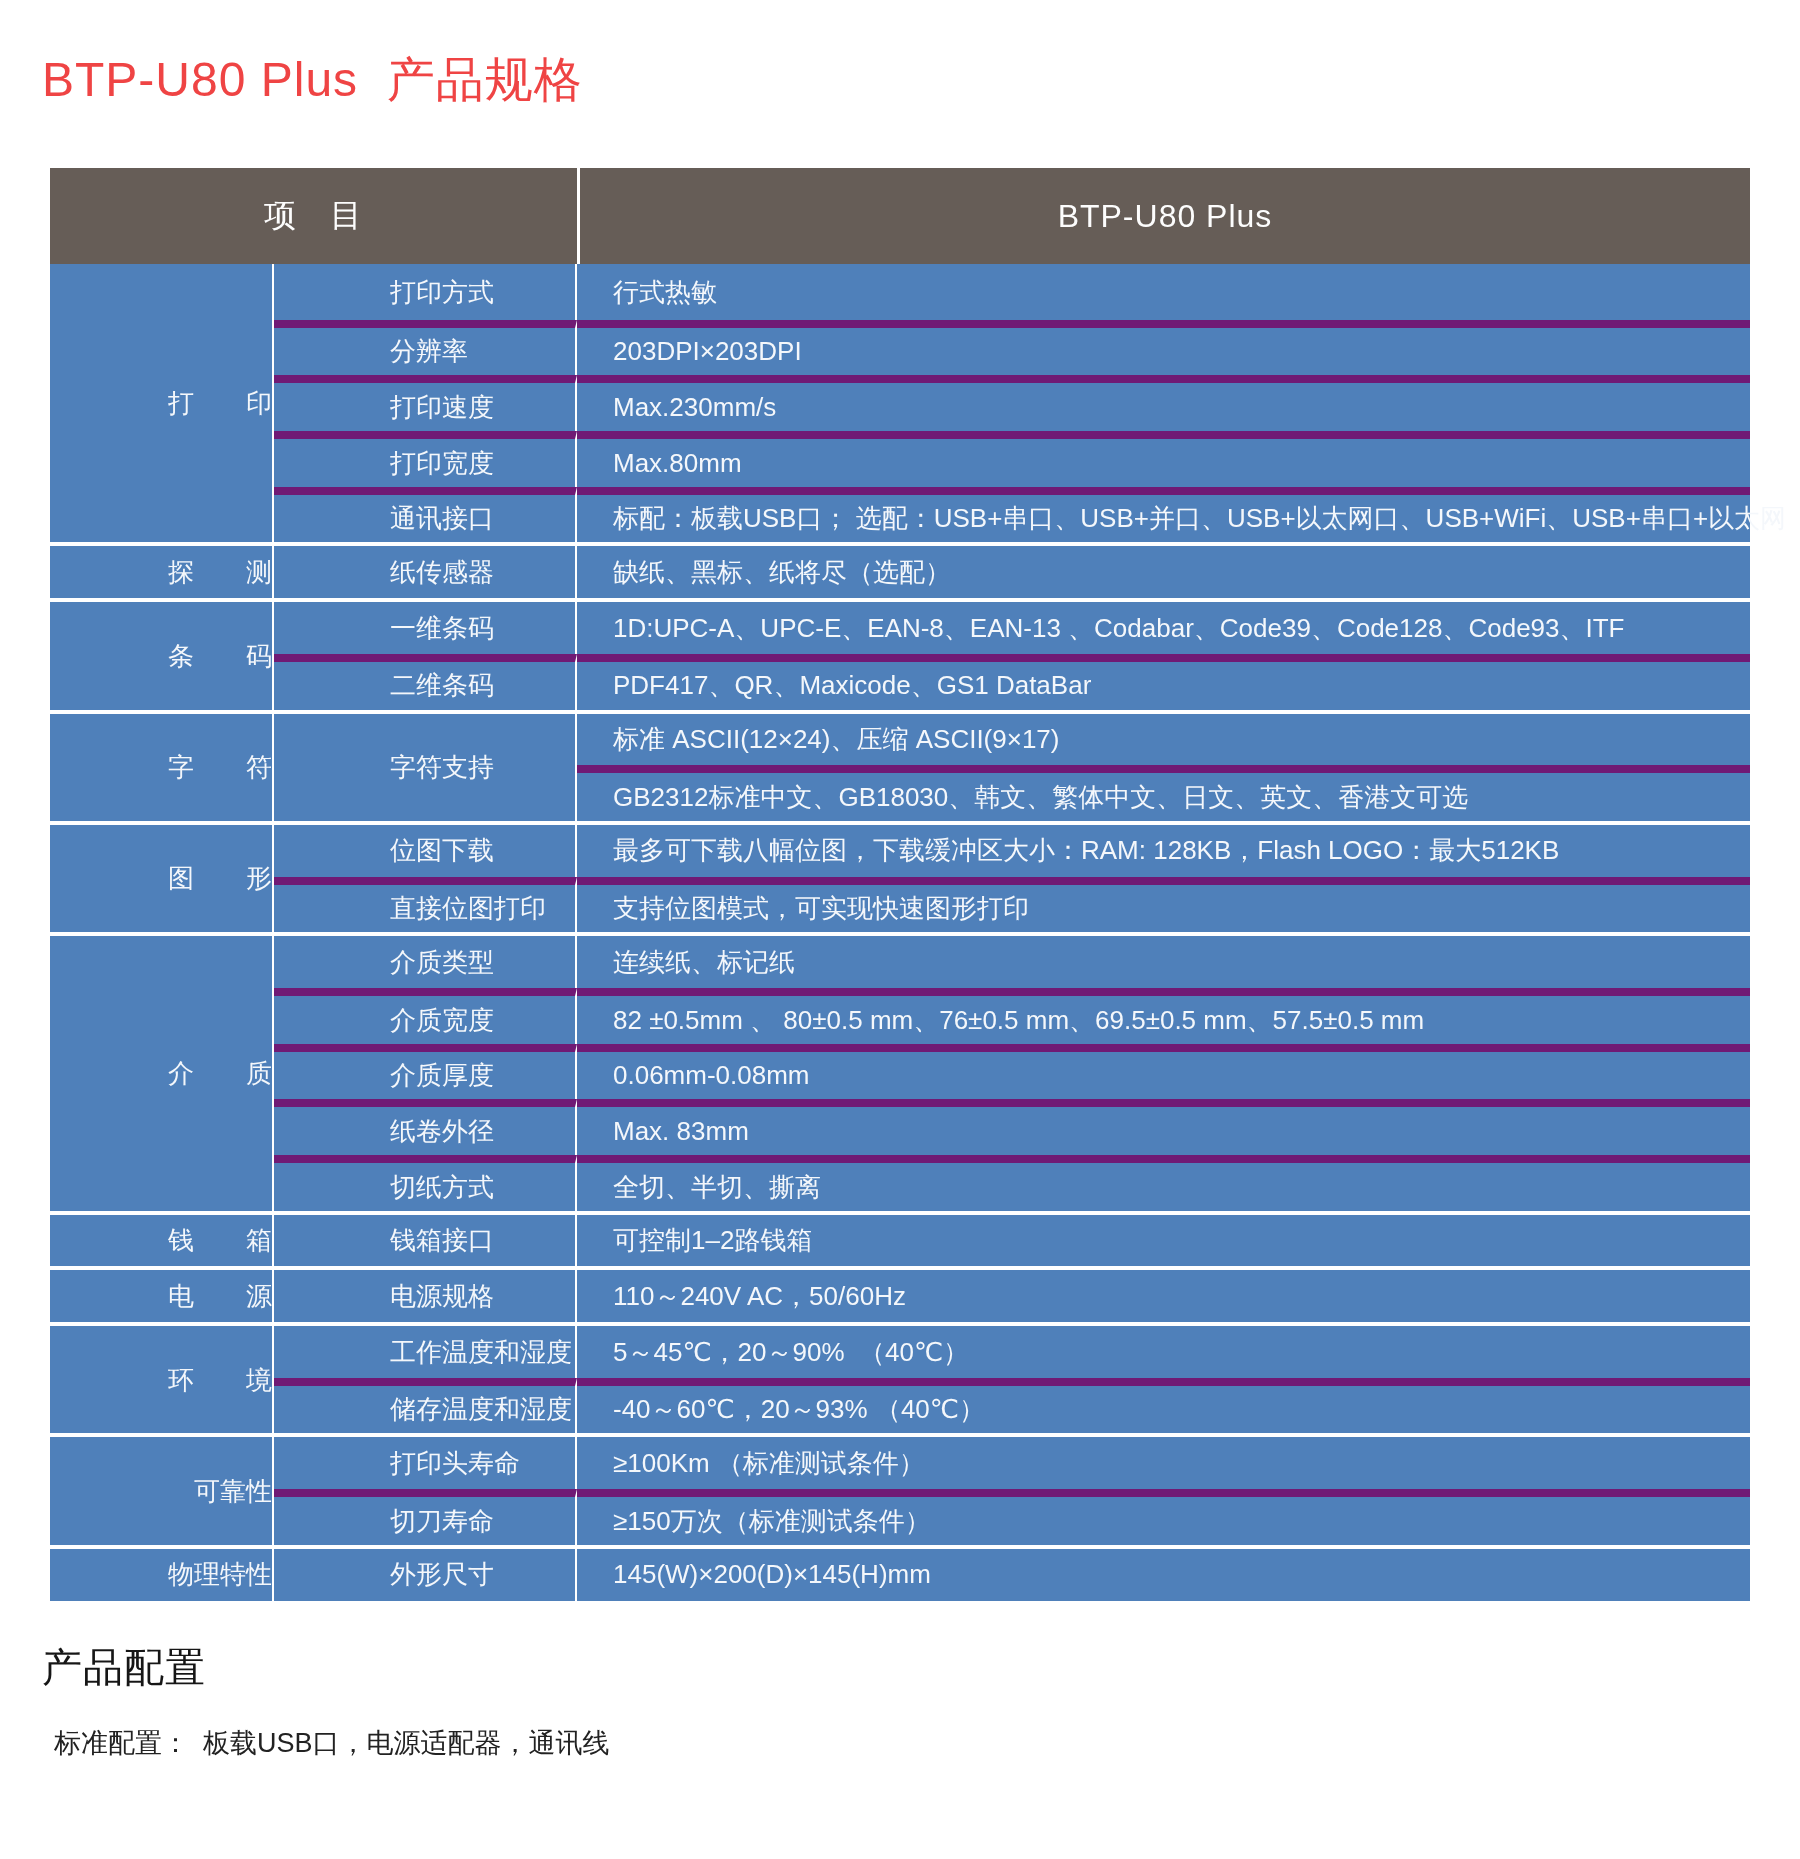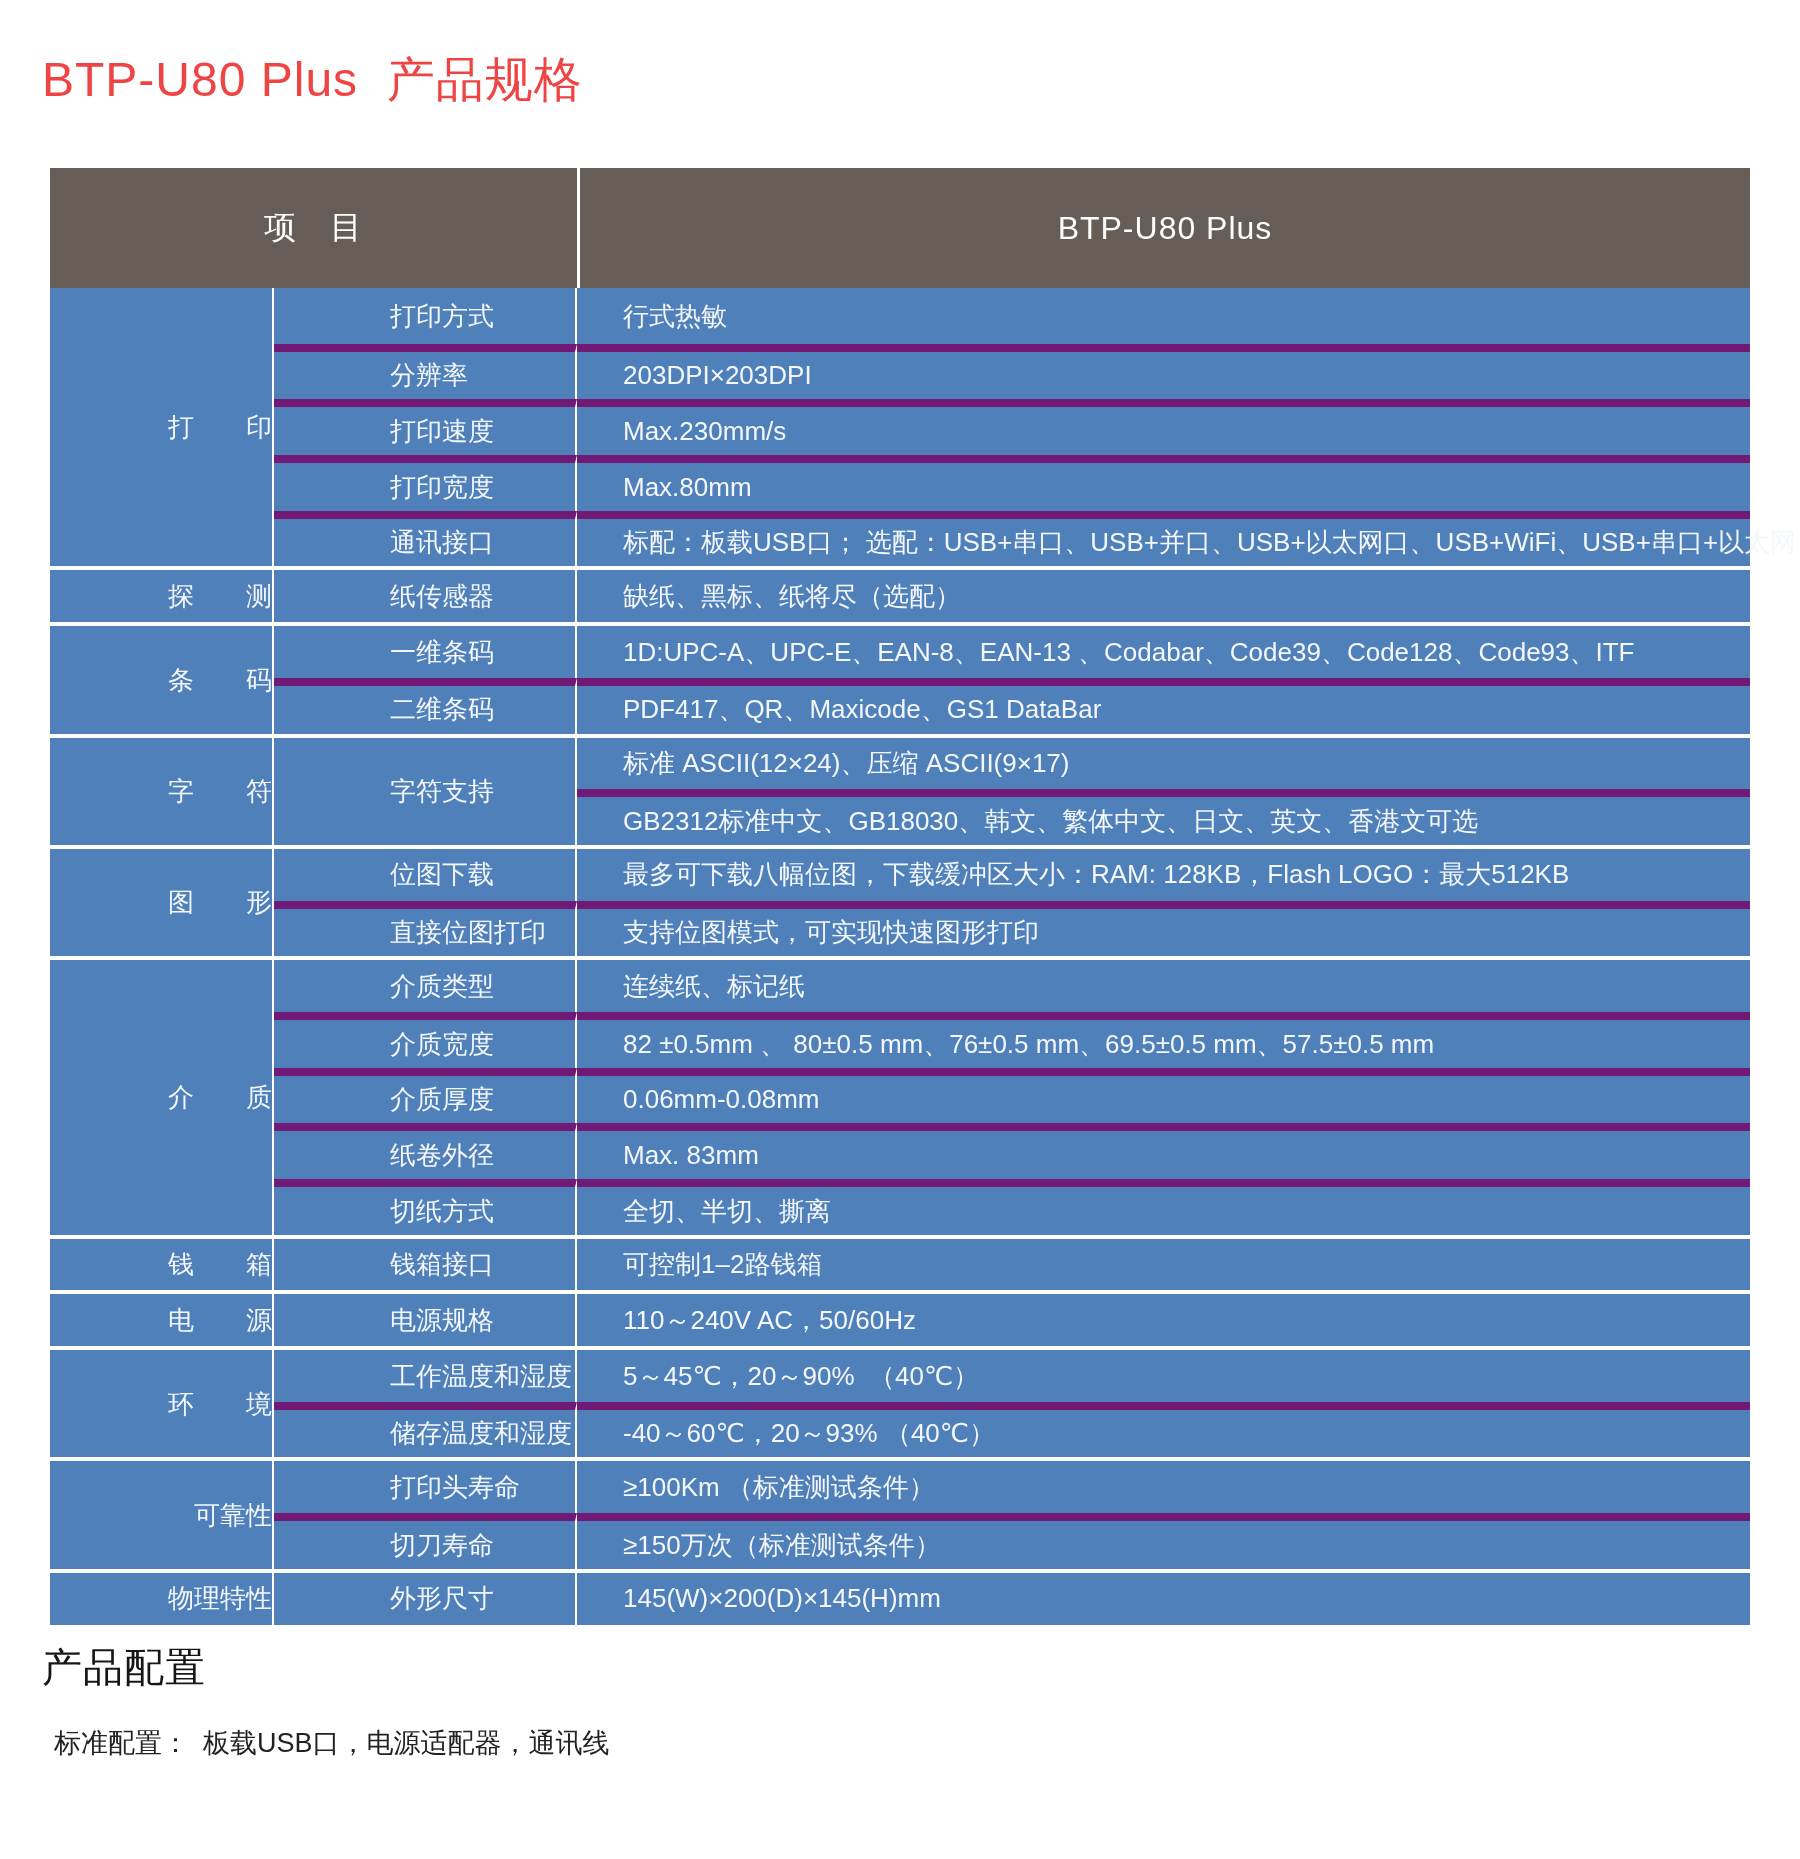--- a/index.html
+++ b/index.html
@@ -13,36 +13,36 @@
     font-size: 48px; font-weight: 500; color: #ef4444;
     white-space: pre; letter-spacing: 1px;
   }
   table.spec {
     position: absolute; left: 50px; top: 168px;
     width: 1700px; table-layout: fixed;
     border-collapse: separate; border-spacing: 0;
   }
   .spec th, .spec td { box-sizing: border-box; padding: 0; font-weight: normal; }
   .spec thead th {
-    height: 120px; background: #665d57; color: #fdfdfd;
+    height: 96px; background: #665d57; color: #fdfdfd;
     font-size: 32px; text-align: center; vertical-align: middle;
     letter-spacing: 1px;
   }
   .spec thead th.hdr-product { border-left: 3px solid #ffffff; }
   .spec tbody td {
     height: 55.7px; background: #4f80ba; color: #f4f7fb;
     font-size: 26px; vertical-align: middle; line-height: 1.25;
     white-space: pre;
   }
   td.cat {
     text-align: right; font-size: 28px;
     border-right: 2px solid #ffffff;
   }
   td.lbl { padding-left: 116px; border-right: 2px solid #ffffff; }
-  td.val { padding-left: 46px; }
+  td.val { padding-left: 36px; }
   tr.sec td { border-top: 4px solid #ffffff; }
   tr.sub td { border-top: 8px solid #701a75; }
   tr.first td { border-top: none; }
   .config { position: absolute; left: 42px; top: 1640px; }
   .config-heading { font-size: 40px; font-weight: 500; color: #161616; margin: 0 0 30px 0; letter-spacing: 1px; }
   .config-line { font-size: 27px; color: #222222; margin: 0 0 16px 12px; white-space: pre; }
   .config-line .cfg-label { margin-right: 14px; }
 </style>
 </head>
 <body>

